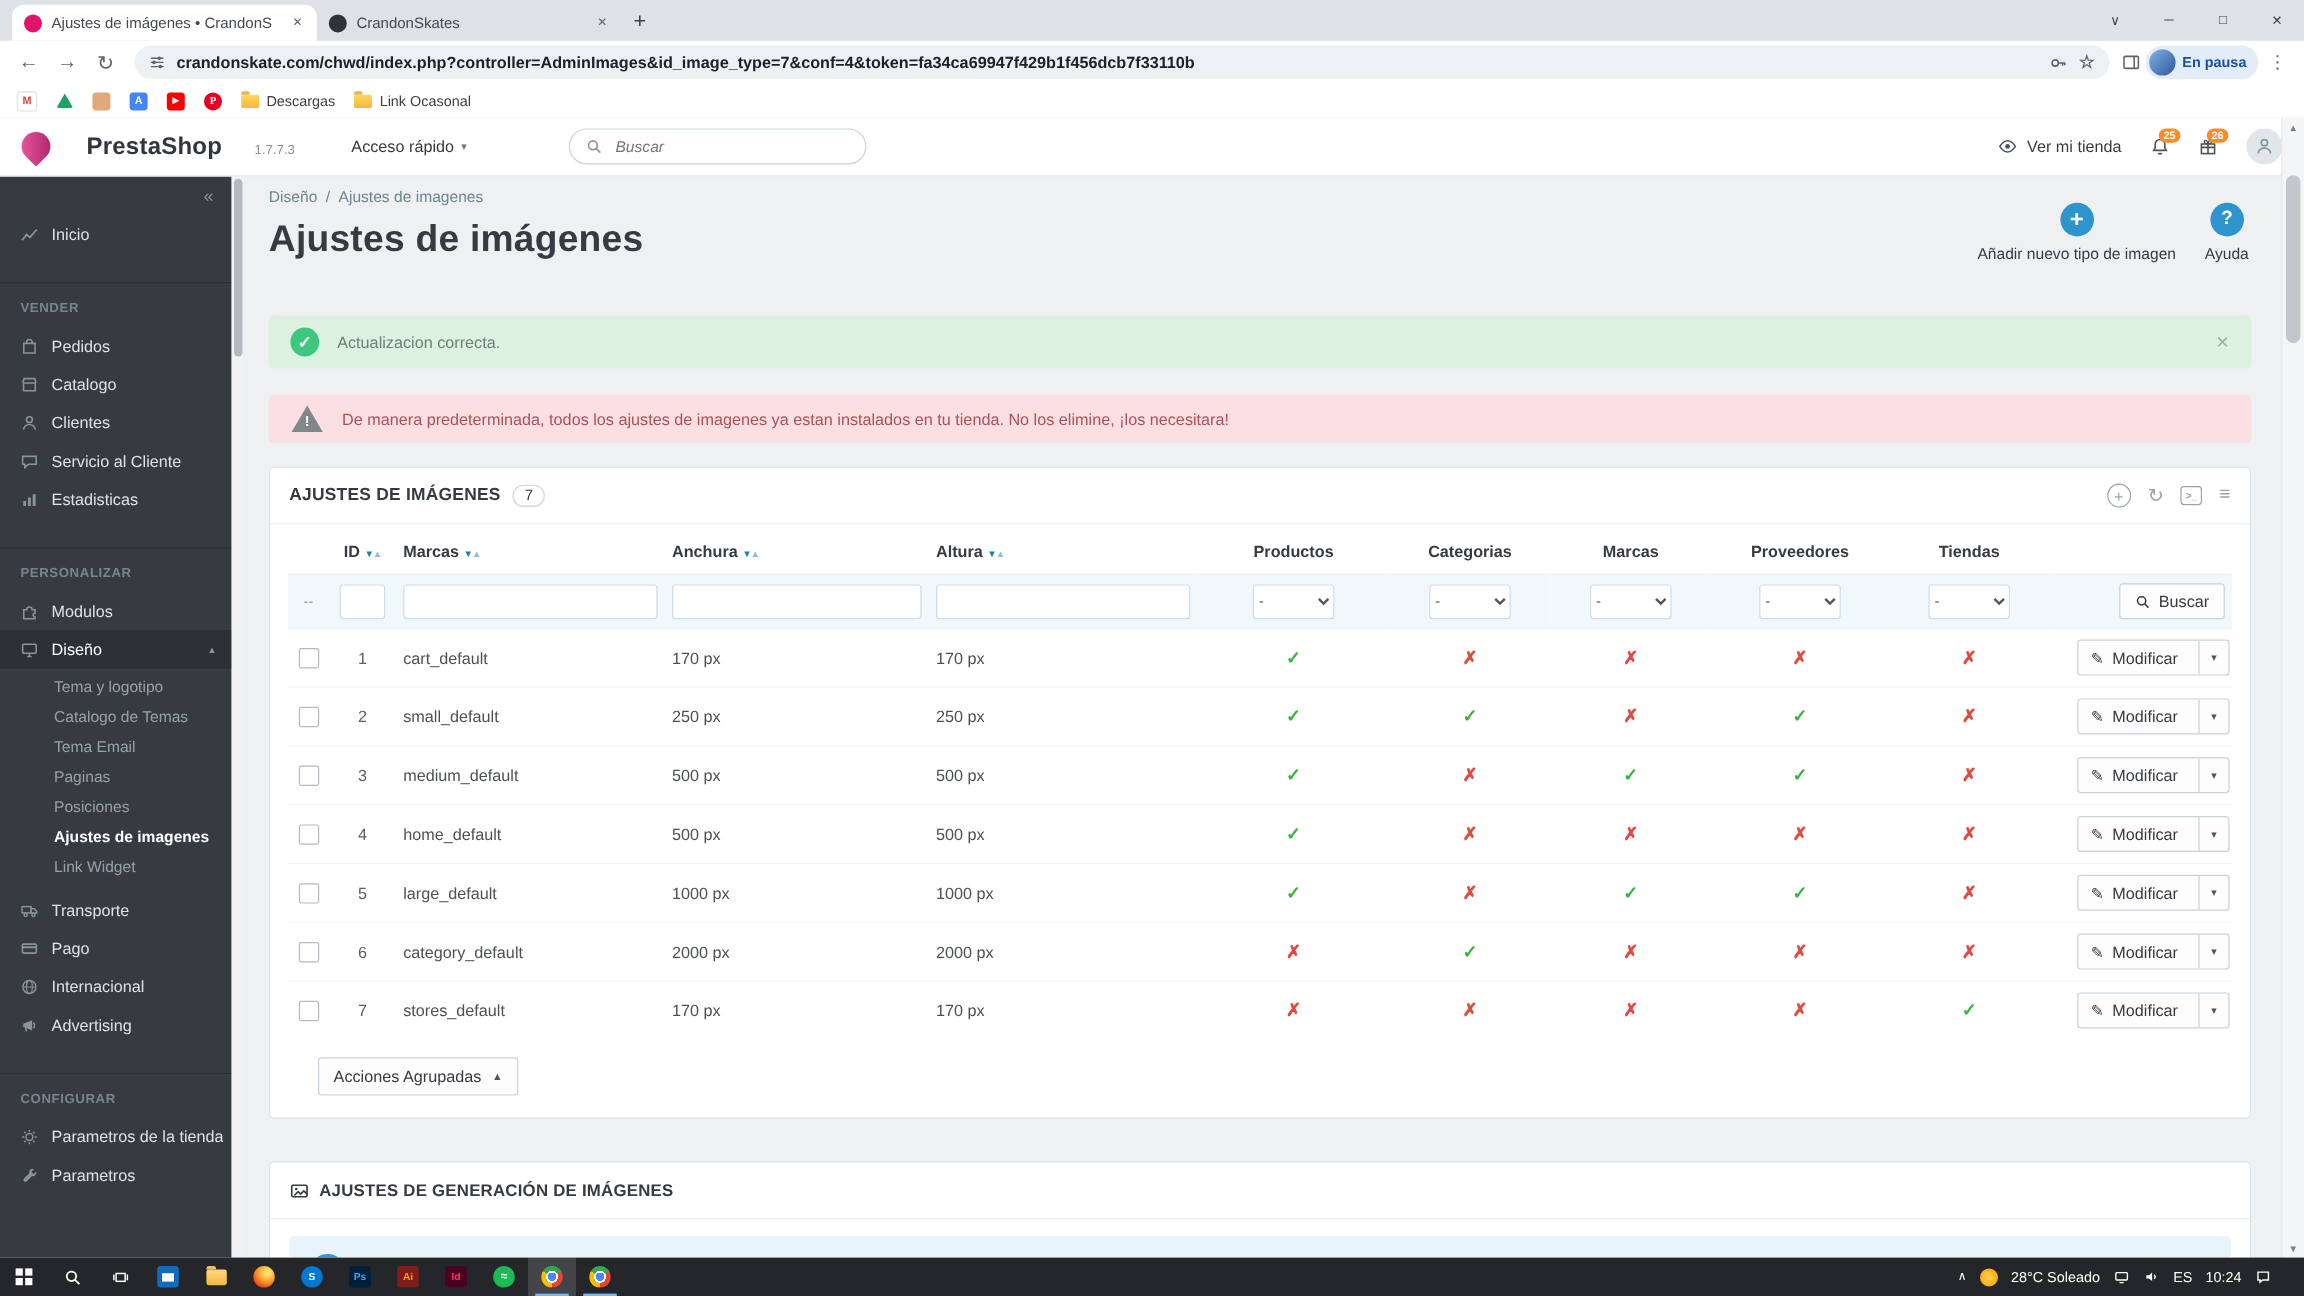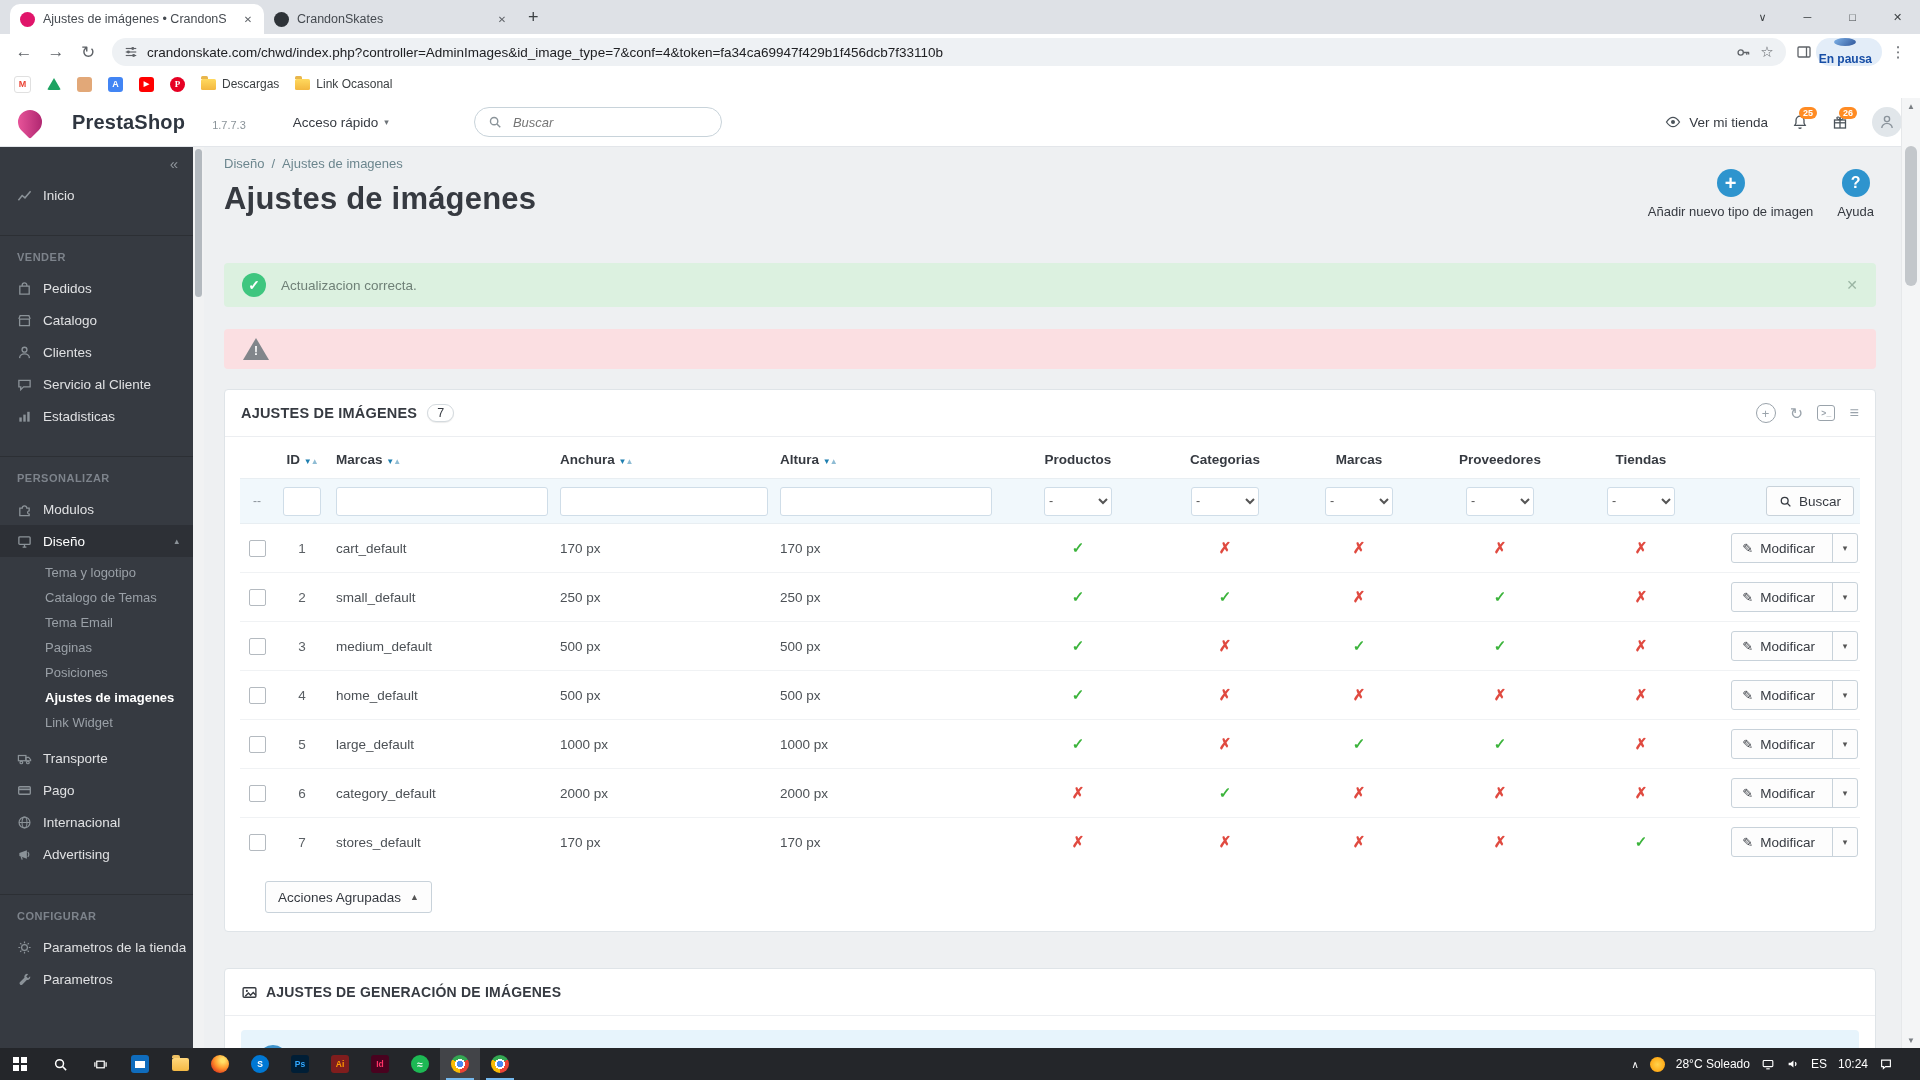--- a/index.html
+++ b/index.html
@@ -13,26 +13,26 @@
   .fav{width:15px;height:15px;border-radius:50%;flex:0 0 auto;}
   .fav-ps{background:#e0156a;}
   .fav-cs{background:#2e3338;}
   .tab-title{flex:1;white-space:nowrap;overflow:hidden;}
   .tab-close{width:16px;text-align:center;color:#5f6368;font-size:10px;}
   .newtab{align-self:center;margin-left:10px;font-size:18px;color:#3c4043;}
   .win-controls{position:absolute;right:0;top:0;height:34px;display:flex;align-items:center;}
   .wc{width:45px;height:34px;display:flex;align-items:center;justify-content:center;font-size:11px;color:#3c4043;}
   .toolbar{position:absolute;top:34px;left:0;right:0;height:36px;background:#fff;display:flex;align-items:center;padding:0 10px;gap:4px;}
   .nav-btn{width:28px;height:28px;display:flex;align-items:center;justify-content:center;font-size:17px;color:#5f6368;}
-  .omnibox{flex:1;height:28px;background:#eef1f4;border-radius:14px;display:flex;align-items:center;gap:9px;padding:0 12px;margin:0 6px;}
+  .omnibox{flex:1;height:28px;background:#eef1f4;border-radius:14px;display:flex;align-items:center;gap:9px;padding:0 12px;margin:0 6px;font-weight:bold;}
   .omnibox .url{flex:1;font-size:13.5px;color:#202124;white-space:nowrap;overflow:hidden;}
   .ob-ico{color:#5f6368;display:flex;align-items:center;}
   .star{font-size:15px;color:#5f6368;}
   .side-panel{color:#5f6368;display:flex;}
-  .profile-chip{height:28px;border-radius:14px;background:#e3edf8;display:flex;align-items:center;gap:6px;padding:0 10px 0 3px;flex-direction:column;}
+  .profile-chip{height:28px;border-radius:14px;background:#e3edf8;display:flex;align-items:center;gap:6px;padding:0 10px 0 3px;}
   .profile-av{width:22px;height:22px;border-radius:50%;background:linear-gradient(135deg,#7fb3e8,#30569a);}
   .profile-label{font-size:12px;color:#174ea6;font-weight:700;}
   .kebab{font-size:15px;color:#5f6368;width:24px;text-align:center;}
   .bookmarks{position:absolute;top:70px;left:0;right:0;height:28px;background:#fff;border-bottom:1px solid #e7e9eb;display:flex;align-items:center;gap:16px;padding:0 14px;font-size:12px;color:#3c4043;}
   .bm{display:flex;align-items:center;gap:6px;}
   .bm-sq{width:15px;height:15px;border-radius:3px;display:flex;align-items:center;justify-content:center;font-size:9px;font-weight:700;color:#fff;}
   .bm-gmail{background:#fff;border:1px solid #e0e0e0;color:#ea4335;}
   .bm-drive{width:0;height:0;border-left:7px solid transparent;border-right:7px solid transparent;border-bottom:12px solid #1ea362;border-radius:2px;}
   .bm-site{background:#e2a878;}
   .bm-translate{background:#4285f4;}
@@ -518,20 +518,21 @@
     <div class="alert alert-success">
       <span class="ok-badge">✓</span>
       <span>Actualizacion correcta.</span>
       <span class="alert-x">✕</span>
     </div>
 
     <div class="alert alert-danger">
       <span class="tri">
           <span>!</span>
         </span>
+      <span>De manera predeterminada, todos los ajustes de imagenes ya estan instalados en tu tienda. No los elimine, ¡los necesitara!</span>
     </div>
 
     <div class="panel">
       <div class="panel-head">
         <span>AJUSTES DE IMÁGENES</span>
         <span class="count-badge">7</span>
         <span class="head-tools">
           <span class="ht-circle">+</span>
           <span class="ht-glyph">↻</span>
           <span class="ht-term">&gt;_</span>

